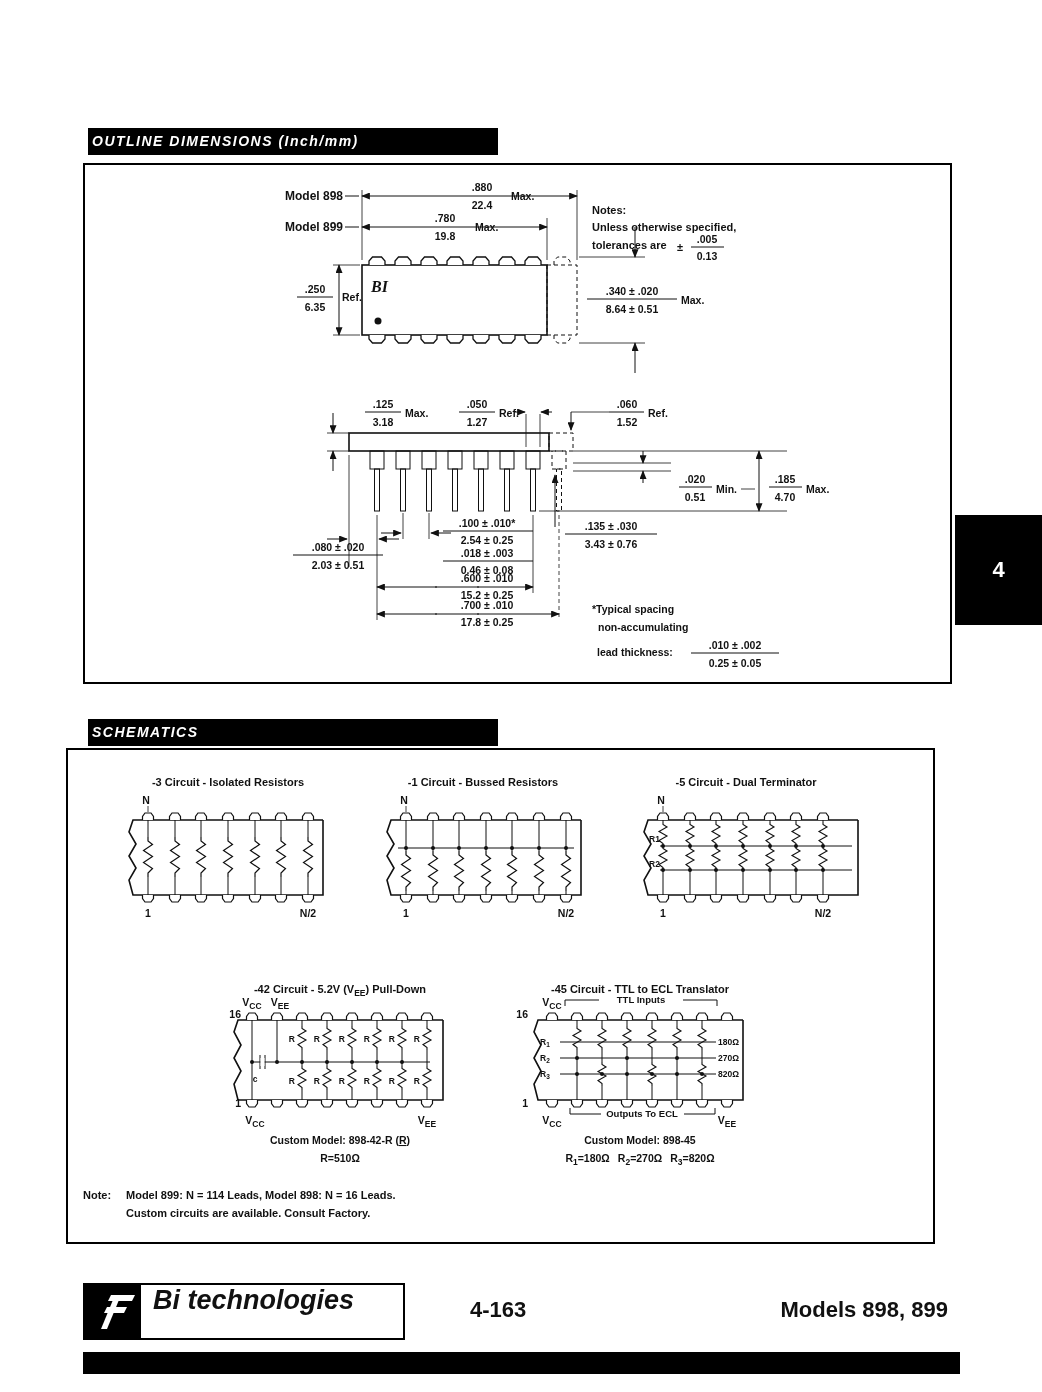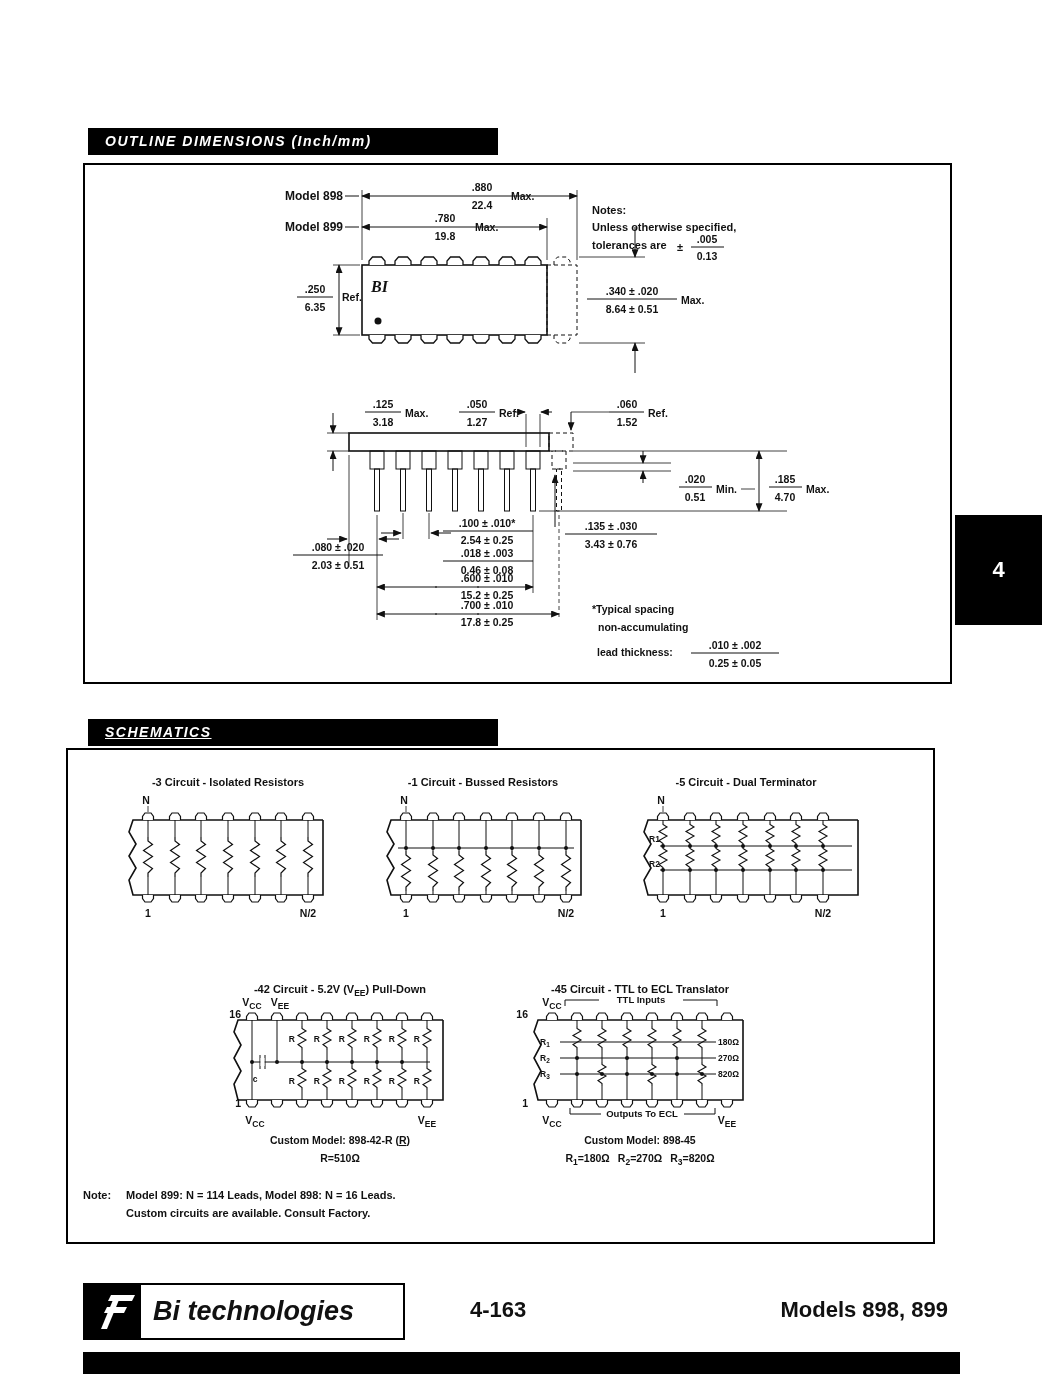--- a/index.html
+++ b/index.html
@@ -1,31 +1,31 @@
 <!DOCTYPE html>
 <html><head>
 <meta charset="utf-8">
 <style>
   html,body{margin:0;padding:0;}
   body{width:1042px;height:1392px;background:#ffffff;position:relative;
        font-family:"Liberation Sans",sans-serif;color:#111;}
   .bar-title{position:absolute;left:88px;width:410px;height:27px;background:#000;color:#fff;
              font-weight:bold;font-style:italic;font-size:14px;letter-spacing:1.5px;
-             line-height:27px;padding-left:17px;box-sizing:border-box;}
+             line-height:27px;padding-left:4px;box-sizing:border-box;}
   .frame{position:absolute;border:2px solid #000;background:#fff;}
   .side-tab{position:absolute;left:955px;top:515px;width:87px;height:110px;background:#000;
             color:#fff;font-weight:bold;font-size:22px;display:flex;align-items:center;justify-content:center;}
   svg text{font-family:"Liberation Sans",sans-serif;font-weight:bold;fill:#111;}
   .t8{font-size:8.5px}.t9{font-size:9.5px}.t10{font-size:10.5px}.t11{font-size:11px}.t12{font-size:12px}.t16{font-size:16px;font-style:italic;font-family:"Liberation Serif",serif;}
   .ln{stroke:#111;stroke-width:1;fill:none}
   .ln2{stroke:#111;stroke-width:1.6;fill:none}
   .dsh{stroke-dasharray:4,3}
   .thin{stroke:#111;stroke-width:0.8;fill:none}
   .footer-logo{position:absolute;left:83px;top:1283px;width:322px;height:57px;border:2px solid #000;
-               box-sizing:border-box;display:flex;align-items:center;background:#fff;}
+               box-sizing:border-box;display:flex;align-items:flex-start;background:#fff;}
   .logo-sq{width:56px;height:100%;background:#000;flex:0 0 56px;}
   .brand{font-weight:bold;font-style:italic;font-size:27px;margin-left:12px;}
   .pageno{position:absolute;left:470px;top:1297px;font-weight:bold;font-size:22px;}
   .models{position:absolute;right:94px;top:1297px;font-weight:bold;font-size:22px;text-align:center;}
   .bottom-bar{position:absolute;left:83px;top:1352px;width:877px;height:22px;background:#000;}
 </style>
 </head>
 <body>
 
 <div class="bar-title" style="top:128px;">OUTLINE DIMENSIONS (Inch/mm)</div>
@@ -229,21 +229,21 @@
     <line class="ln" x1="604" y1="488" x2="692" y2="488"></line>
     <text class="t10" text-anchor="middle" x="648" y="502">0.25 ± 0.05</text>
   </g>
 </svg>
 </div>
 
 <div class="side-tab">
     <span>4</span>
   </div>
 
-<div class="bar-title" style="top:719px;text-decoration:underline;">SCHEMATICS</div>
+<div class="bar-title" style="top:719px;">SCHEMATICS</div>
 
 <div class="frame" style="left:66px;top:748px;width:865px;height:492px;">
 <svg width="861" height="488" viewBox="0 0 861 488">
   <defs>
     <g id="sPinU">
           <path d="M-5.5,0 L-5.5,-3.5 L-3,-7 L3,-7 L5.5,-3.5 L5.5,0" fill="#fff" stroke="#111" stroke-width="1.2"></path>
         </g>
     <g id="sPinD">
           <path d="M-5.5,0 L-5.5,3.5 L-3,7 L3,7 L5.5,3.5 L5.5,0" fill="#fff" stroke="#111" stroke-width="1.2"></path>
         </g>

